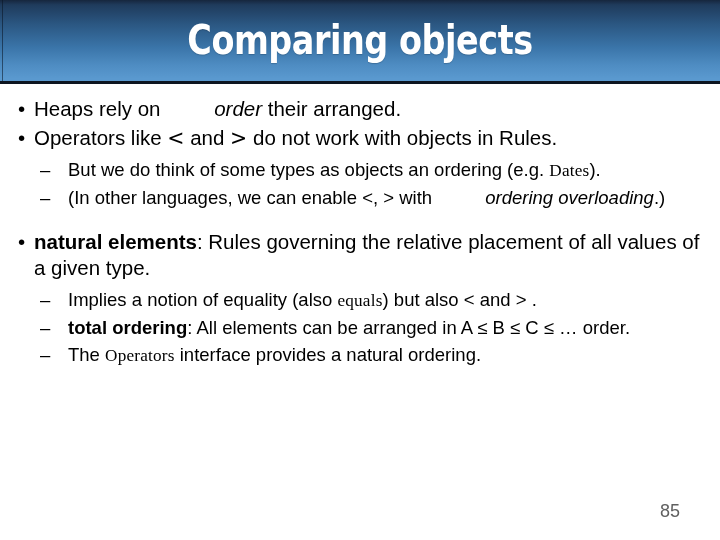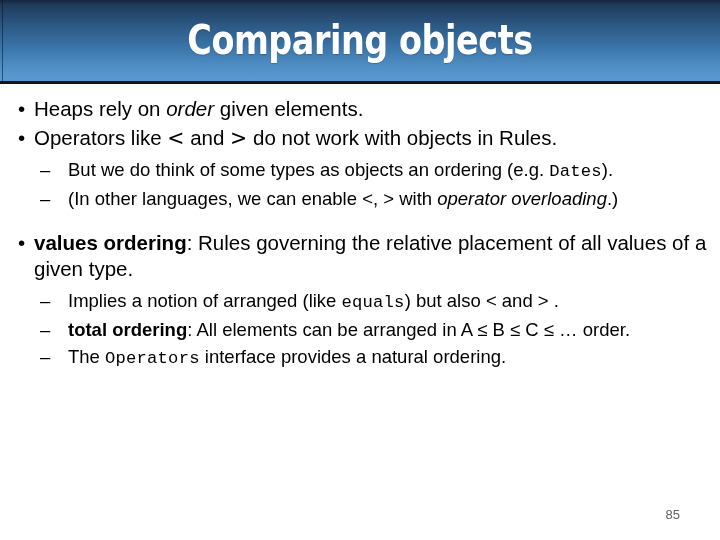--- a/index.html
+++ b/index.html
@@ -109,89 +109,89 @@
     left: 40px;
     top: 0;
     font-size: 18.5px;
     line-height: 25px;
   }
 
   .gap-sm { height: 5px; }
   .gap-md { height: 19px; }
   .gap-xs { height: 2px; }
 
-  .it { font-style: italic; }
+  .it { font-style: italic; margin-left: 48px; }
   .bd { font-weight: bold; }
   .mono {
-    font-family: Liberation Mono, monospace;
+    font-family: Liberation Serif, serif;
     font-size: 0.93em;
     letter-spacing: 0.2px;
   }
   .op { font-family: "DejaVu Sans", sans-serif; }
 
   
   .page-number {
     position: absolute;
     right: 28px;
     bottom: 18px;
-    font-size: 13px;
+    font-size: 18px;
     color: #606060;
     font-family: "Liberation Sans", sans-serif;
     text-align: right;
   }
 </style>
 </head>
 <body>
 
 <div class="slide">
 
   <div class="title-banner">
     <div class="title-text">Comparing objects</div>
   </div>
 
   <div class="body">
 
     <div class="l1">
       <span class="mark">•</span>
-      <span>Heaps rely on </span><span class="it">order</span><span> given elements.</span>
+      <span>Heaps rely on </span><span class="it">order</span><span> their arranged.</span>
     </div>
 
     <div class="gap-xs"></div>
 
     <div class="l1">
       <span class="mark">•</span>
       <span>Operators like </span><span class="op">&lt;</span><span> and </span><span class="op">&gt;</span><span> do not work with objects in Rules.</span>
     </div>
 
     <div class="gap-sm"></div>
 
     <div class="l2">
       <span class="mark">–</span>
       <span>But we do think of some types as objects an ordering (e.g. </span><span class="mono">Dates</span><span>).</span>
     </div>
 
     <div class="gap-xs"></div>
 
     <div class="l2">
       <span class="mark">–</span>
-      <span>(In other languages, we can enable &lt;, &gt; with </span><span class="it">operator overloading</span><span>.)</span>
+      <span>(In other languages, we can enable &lt;, &gt; with </span><span class="it">ordering overloading</span><span>.)</span>
     </div>
 
     <div class="gap-md"></div>
 
     <div class="l1">
       <span class="mark">•</span>
-      <span class="bd">values ordering</span><span>: Rules governing the relative placement of all values of a given type.</span>
+      <span class="bd">natural elements</span><span>: Rules governing the relative placement of all values of a given type.</span>
     </div>
 
     <div class="gap-sm"></div>
 
     <div class="l2">
       <span class="mark">–</span>
-      <span>Implies a notion of arranged (like </span><span class="mono">equals</span><span>) but also &lt; and &gt; .</span>
+      <span>Implies a notion of equality (also </span><span class="mono">equals</span><span>) but also &lt; and &gt; .</span>
     </div>
 
     <div class="gap-xs"></div>
 
     <div class="l2">
       <span class="mark">–</span>
       <span class="bd">total ordering</span><span>: All elements can be arranged in A ≤ B ≤ C ≤ … order.</span>
     </div>
 
     <div class="gap-xs"></div>

